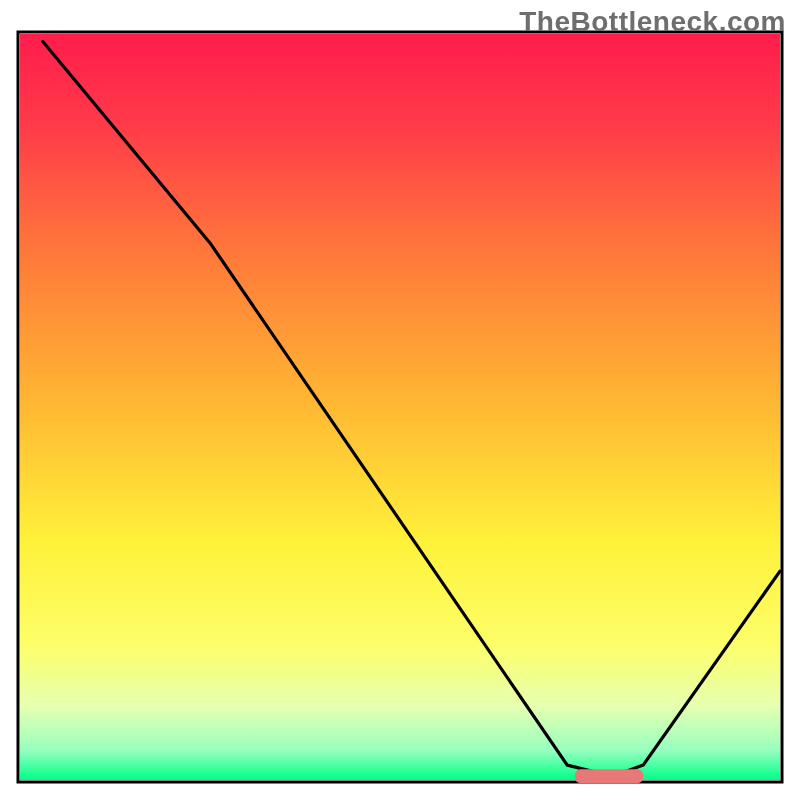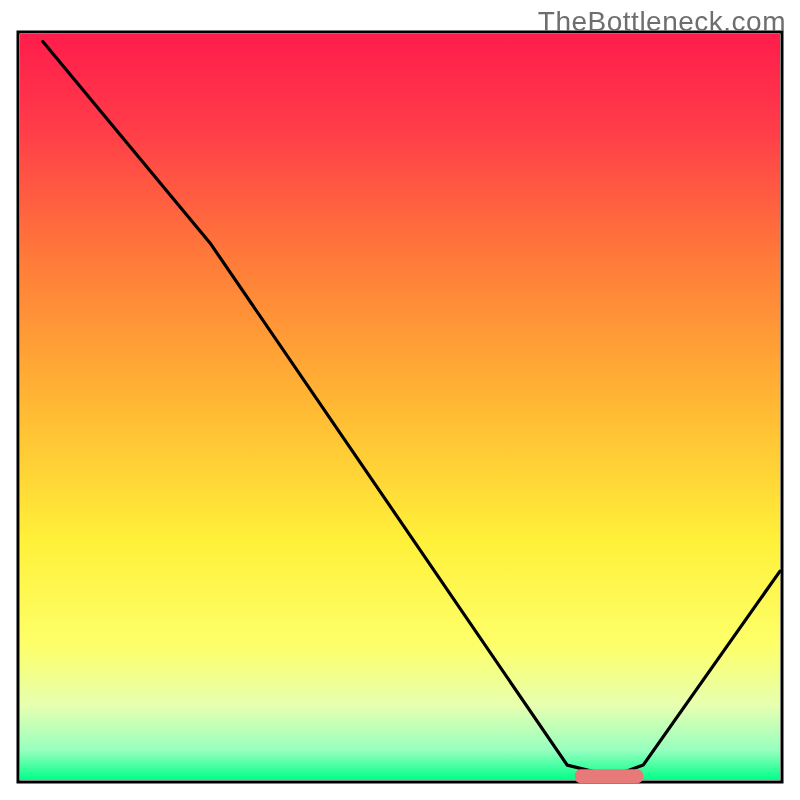--- a/index.html
+++ b/index.html
@@ -13,21 +13,21 @@
   .chart-container {
     position: relative;
     width: 800px;
     height: 800px;
   }
   .watermark {
     position: absolute;
     top: 6px;
     right: 14px;
     font-size: 28px;
-    font-weight: 400;
+    font-weight: 700;
     color: #6e6e6e;
     letter-spacing: 0.5px;
     z-index: 10;
   }
   svg.plot {
     position: absolute;
     left: 0;
     top: 0;
   }
 </style>

